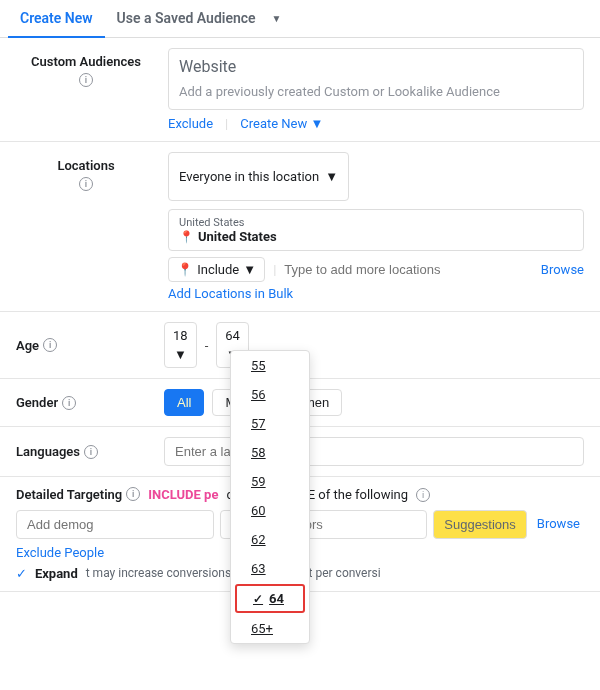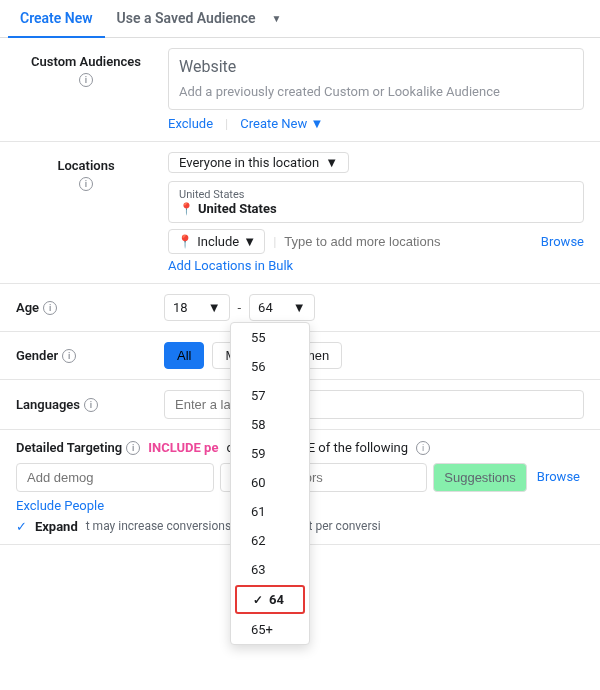--- a/index.html
+++ b/index.html
@@ -124,21 +124,21 @@
     }
     .separator { color: #ddd; }
 
     
     .location-dropdown-btn {
       display: inline-flex;
       align-items: center;
       gap: 6px;
       border: 1px solid #ddd;
       border-radius: 4px;
-      padding: 2px 10px;
+      padding: 16px 10px;
       cursor: pointer;
       font-size: 13px;
       background: #fff;
       margin-bottom: 8px;
     }
     .location-box {
       border: 1px solid #ddd;
       border-radius: 4px;
       padding: 6px 10px;
       margin-bottom: 6px;
@@ -204,47 +204,49 @@
       flex-shrink: 0;
       display: flex;
       align-items: center;
       gap: 4px;
       font-weight: 600;
       font-size: 13px;
     }
     .age-select {
       display: inline-flex;
       align-items: center;
-      gap: 20px;
+      gap: 4px;
       border: 1px solid #ddd;
       border-radius: 4px;
       padding: 5px 8px;
       cursor: pointer;
       font-size: 13px;
       background: #fff;
+      flex-direction: column;
     }
     .age-dash { font-size: 13px; color: #444; }
 
     
     .age-dropdown-overlay {
       position: absolute;
       top: 38px;
       left: 230px;
       background: #fff;
       border: 1px solid #ddd;
       border-radius: 4px;
       box-shadow: 0 4px 12px rgba(0,0,0,0.15);
       z-index: 100;
       min-width: 80px;
     }
     .dropdown-item {
       padding: 7px 20px;
       cursor: pointer;
       font-size: 13px;
       color: #1c1e21;
+      text-decoration: underline;
     }
     .dropdown-item.selected {
       font-weight: 700;
       background: #fff;
       border: 2px solid #e53935;
       border-radius: 3px;
       margin: 1px 4px;
       padding: 5px 16px;
       display: flex;
       align-items: center;
@@ -272,21 +274,21 @@
       border: 1px solid #ddd;
       border-radius: 4px;
       padding: 5px 12px;
       cursor: pointer;
       font-size: 13px;
       background: #fff;
       color: #1c1e21;
     }
     .gender-btn.active {
       background: #1877f2;
-      color: #000000;
+      color: #fef9c3;
       border-color: #1877f2;
     }
 
     
     .languages-row {
       display: flex;
       align-items: center;
       padding: 10px 16px;
       border-bottom: 1px solid #e5e5e5;
       gap: 8px;
@@ -316,21 +318,21 @@
     }
     .detailed-header {
       display: flex;
       align-items: center;
       gap: 8px;
       margin-bottom: 8px;
     }
     .detailed-label {
       font-weight: 600;
       display: flex;
-      align-items: flex-end;
+      align-items: flex-start;
       gap: 4px;
     }
     .detailed-include-text {
       font-size: 13px;
       font-weight: 700;
       color: #ec4899;
     }
     .detailed-fields {
       display: flex;
       gap: 6px;
@@ -353,21 +355,21 @@
       font-size: 13px;
       color: #90949c;
       outline: none;
     }
     .suggestions-btn {
       border: 1px solid #ddd;
       border-radius: 4px;
       padding: 6px 10px;
       font-size: 13px;
       cursor: pointer;
-      background: #86efac;
+      background: #fde047;
       color: #606770;
     }
     .browse-btn2 {
       color: #1877f2;
       cursor: pointer;
       font-size: 13px;
       padding: 6px 4px;
     }
     .exclude-link {
       color: #1877f2;
@@ -465,21 +467,20 @@
     <span>▼</span>
   </div>
 
   <div class="age-dropdown-overlay">
     <div class="dropdown-item">55</div>
     <div class="dropdown-item">56</div>
     <div class="dropdown-item">57</div>
     <div class="dropdown-item">58</div>
     <div class="dropdown-item">59</div>
     <div class="dropdown-item">60</div>
-    <div class="dropdown-item">61</div>
     <div class="dropdown-item">62</div>
     <div class="dropdown-item">63</div>
     <div class="dropdown-item selected">
       <span class="check-mark">✓</span>
       <span>64</span>
     </div>
     <div class="dropdown-item">65+</div>
   </div>
 </div>
 

